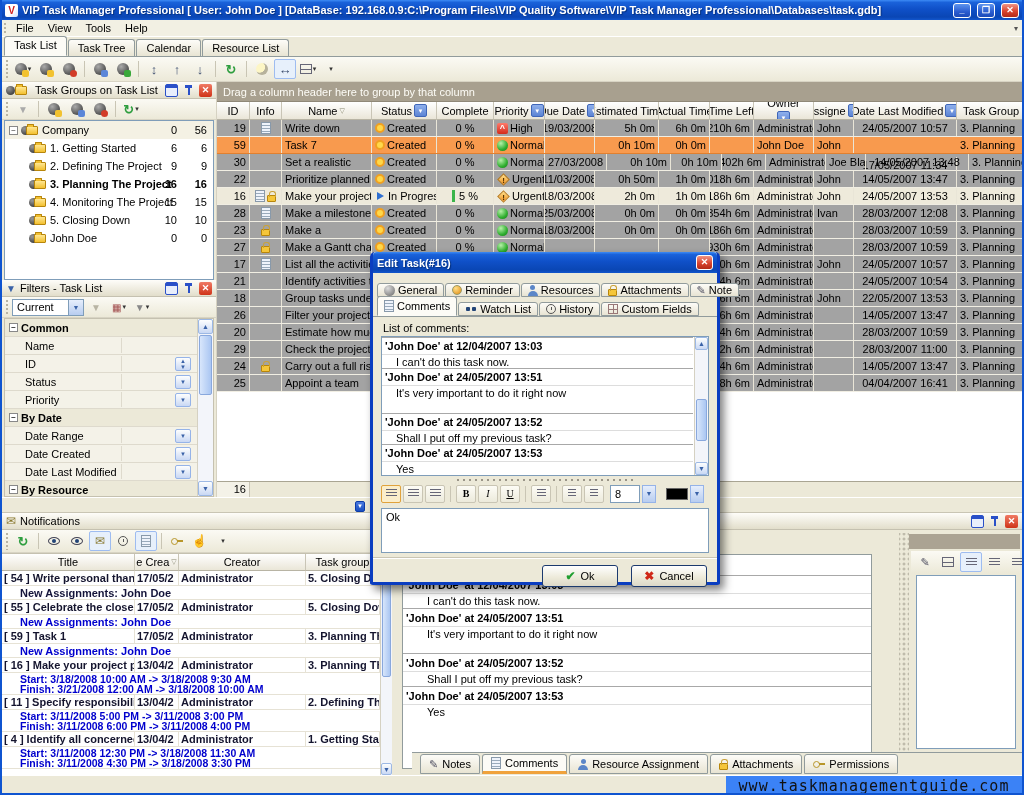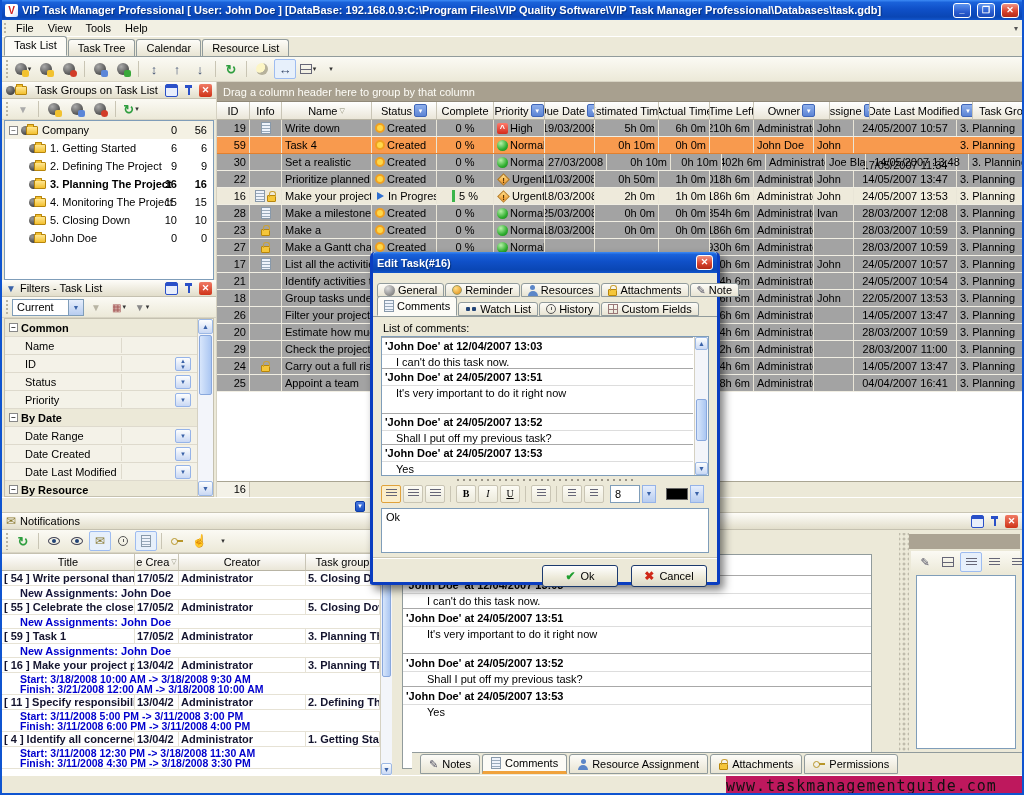--- a/index.html
+++ b/index.html
@@ -182,21 +182,21 @@
   .fsize{width:30px;height:18px;background:#fff;border:1px solid #7f9db9;display:flex;align-items:center;padding-left:4px;position:relative;margin-left:4px}
   .swatch{width:22px;height:12px;border:1px solid #666;margin-left:8px}
   .ddbtn{width:14px;height:18px;background:linear-gradient(180deg,#e6eefc,#b8cdf0);border:1px solid #95b3e8;color:#3a62a8;font-size:7px;display:flex;align-items:center;justify-content:center}
   .dedit{margin:4px 8px 0;height:45px;background:#fff;border:1px solid #7f9db9;padding:2px 4px}
   .dbtnbar{margin-top:5px;border-top:1px solid #fff;box-shadow:0 -1px 0 #c9c5b4;height:34px;display:flex;align-items:center;justify-content:flex-end;gap:13px;padding-right:10px}
   .xbtn{width:76px;height:22px;border:1px solid #1c3a6e;border-radius:3px;background:linear-gradient(180deg,#fff,#ece9d8 60%,#dcd8c8);display:flex;align-items:center;justify-content:center;gap:5px}
   .ok-ic{color:#1f9e2f;font-weight:bold;font-size:12px}
   .x-ic{color:#d02818;font-weight:bold;font-size:12px}
   
   .statusstrip{left:0;top:775px;width:100%;height:20px;background:#ece9d8;border-top:1px solid #fff}
-  .wmbox{position:absolute;right:0;top:0;height:20px;width:296px;background:#be185d;display:flex;align-items:center;}
+  .wmbox{position:absolute;right:0;top:0;height:20px;width:296px;background:#3b82f6;display:flex;align-items:center;justify-content:center}
   .wm{font-family:"DejaVu Sans Mono",monospace;font-size:15px;letter-spacing:1px;color:#111}
 </style>
 </head>
 <body>
 
 <div class="app">
 
   <div class="abs titlebar">
     <span class="appicon">V</span>
     <span class="titletext">VIP Task Manager Professional [ User: John Doe ] [DataBase: 192.168.0.9:C:\Program Files\VIP Quality Software\VIP Task Manager Professional\Databases\task.gdb]</span>
@@ -479,21 +479,21 @@
         </div>
         <div class="ghc" style="width: 64px;">
           <span class="ghl">Estimated Time</span>
         </div>
         <div class="ghc" style="width: 51px;">
           <span class="ghl">Actual Time</span>
         </div>
         <div class="ghc" style="width: 44px;">
           <span class="ghl">Time Left</span>
         </div>
-        <div class="ghc" style="width: 76px;">
+        <div class="ghc" style="width: 60px; flex-direction: column;">
           <span class="ghl">Owner</span>
           <span class="hfbtn">▼</span>
         </div>
         <div class="ghc" style="width: 40px;">
           <span class="ghl">Assigne</span>
           <span class="hfbtn">▼</span>
         </div>
         <div class="ghc" style="width: 103px;">
           <span class="ghl">Date Last Modified</span>
           <span class="hfbtn">▼</span>
@@ -548,21 +548,21 @@
           <div class="gc" style="width: 69px;">
             <span>3. Planning</span>
           </div>
         </div>
         <div class="grow sel">
           <div class="gc r" style="width: 33px;">
             <span>59</span>
           </div>
           <div class="gc ctr" style="width: 32px;"></div>
           <div class="gc" style="width: 90px;">
-            <span>Task 4</span>
+            <span>Task 7</span>
           </div>
           <div class="gc" style="width: 65px;">
             <span class="sun-icon"></span>
             <span>Created</span>
           </div>
           <div class="gc ctr" style="width: 57px;">
             <span>0 %</span>
           </div>
           <div class="gc" style="width: 51px;">
             <span class="pri-normal"></span>

